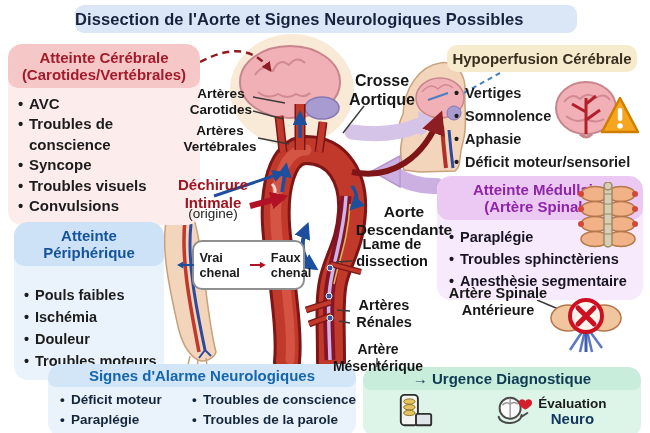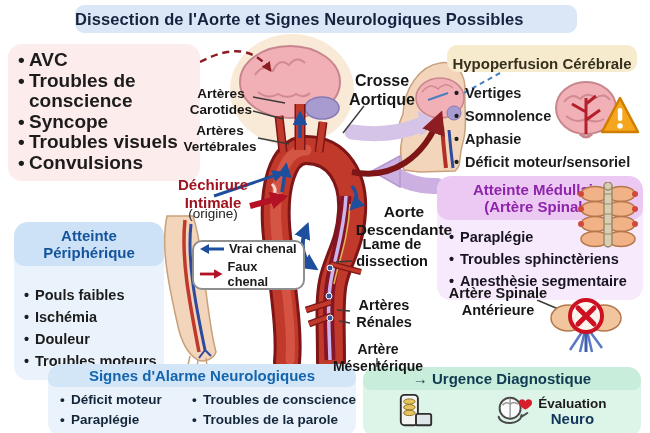--- a/index.html
+++ b/index.html
@@ -14,40 +14,40 @@
   
   .panel{z-index:2;border-radius:14px;overflow:hidden;}
   .panel .hdr{font-weight:bold;text-align:center;white-space:pre-line;line-height:1.15;padding:5px 4px 4px;}
   ul{list-style:none;margin:0;padding:0;}
   li{position:relative;padding-left:13px;font-weight:600;color:#1c1c1c;}
   li::before{content:"•";position:absolute;left:2px;top:0;}
   
   #panel-cerebrale{left:8px;top:44px;width:192px;background:#fdecec;}
   #panel-cerebrale .hdr{background:#f6c7c7;color:#a31b2a;font-size:15px;border-radius:14px 14px 10px 10px;}
   #panel-cerebrale ul{padding:6px 6px 8px 8px;}
-  #panel-cerebrale li{font-size:19px;line-height:20.5px;}
+  #panel-cerebrale li{font-size:15px;line-height:20.5px;}
   
   #hypo-header{left:447px;top:45px;width:190px;height:27px;background:#f7ebcd;border-radius:10px;
-    display:flex;align-items:flex-end;justify-content:center;z-index:2;}
+    display:flex;align-items:center;justify-content:center;z-index:2;}
   #hypo-header span{font-size:15px;font-weight:bold;color:#37301f;}
   #hypo-list{left:452px;top:82px;width:192px;z-index:2;}
   #hypo-list li{font-size:14.5px;line-height:23px;}
   
   #panel-medullaire{left:437px;top:176px;width:206px;background:#f7eafc;}
   #panel-medullaire .hdr{background:#ecc9f2;color:#8e24aa;font-size:15px;border-radius:14px 14px 12px 12px;}
   #panel-medullaire ul{padding:6px 4px 8px 10px;}
   #panel-medullaire li{font-size:14.5px;line-height:22px;font-weight:bold;color:#181424;}
   
   #panel-peripherique{left:14px;top:222px;width:150px;background:#eaf3fc;}
   #panel-peripherique .hdr{background:#cde2f6;color:#15549c;font-size:15px;border-radius:14px 14px 10px 10px;}
   #panel-peripherique ul{padding:18px 4px 8px 8px;}
   #panel-peripherique li{font-size:14.5px;line-height:22px;}
   
   #legend{left:192px;top:240px;width:113px;height:50px;background:#ffffff;border:2px solid #8f8f8f;
-    border-radius:10px;z-index:3;display:flex;flex-direction:column;justify-content:center;gap:3px;padding:2px 6px;box-sizing:border-box;}
+    border-radius:10px;z-index:3;display:flex;justify-content:center;gap:3px;padding:2px 6px;box-sizing:border-box;}
   .legend-row{display:flex;align-items:center;gap:5px;}
   .legend-row span{font-size:12.8px;font-weight:600;color:#1b1b1b;}
   
   #panel-alarme{left:48px;top:364px;width:308px;background:#eaf3fc;border-radius:13px;}
   #panel-alarme .hdr{background:#d2e6f8;color:#1565ad;font-size:15px;padding:3px 2px;border-radius:13px 13px 8px 8px;}
   #alarme-cols{display:flex;padding:3px 6px 6px 10px;gap:4px;}
   #alarme-cols ul{flex:0 0 auto;}
   #alarme-cols ul:first-child{width:128px;}
   #panel-alarme li{font-size:13.5px;line-height:20px;color:#14263a;}
   
@@ -198,20 +198,22 @@
       <path d="M127,307 q2,-2.5 4,0 M133,307 q2,-2.5 4,0" stroke="#f6d7d7" stroke-width="1.4" fill="none"></path>
       <rect x="123" y="321" width="18" height="13" rx="4" fill="#c21f2e"></rect>
     </g>
   </svg>
 
   <div id="title-banner" class="abs">
     <span>Dissection de l'Aorte et Signes Neurologiques Possibles</span>
   </div>
 
   <div id="panel-cerebrale" class="abs panel">
+    <div class="hdr">Atteinte Cérébrale
+(Carotides/Vertébrales)</div>
     <ul>
       <li>AVC</li>
       <li>Troubles de conscience</li>
       <li>Syncope</li>
       <li>Troubles visuels</li>
       <li>Convulsions</li>
     </ul>
   </div>
 
   <div id="hypo-header" class="abs">

